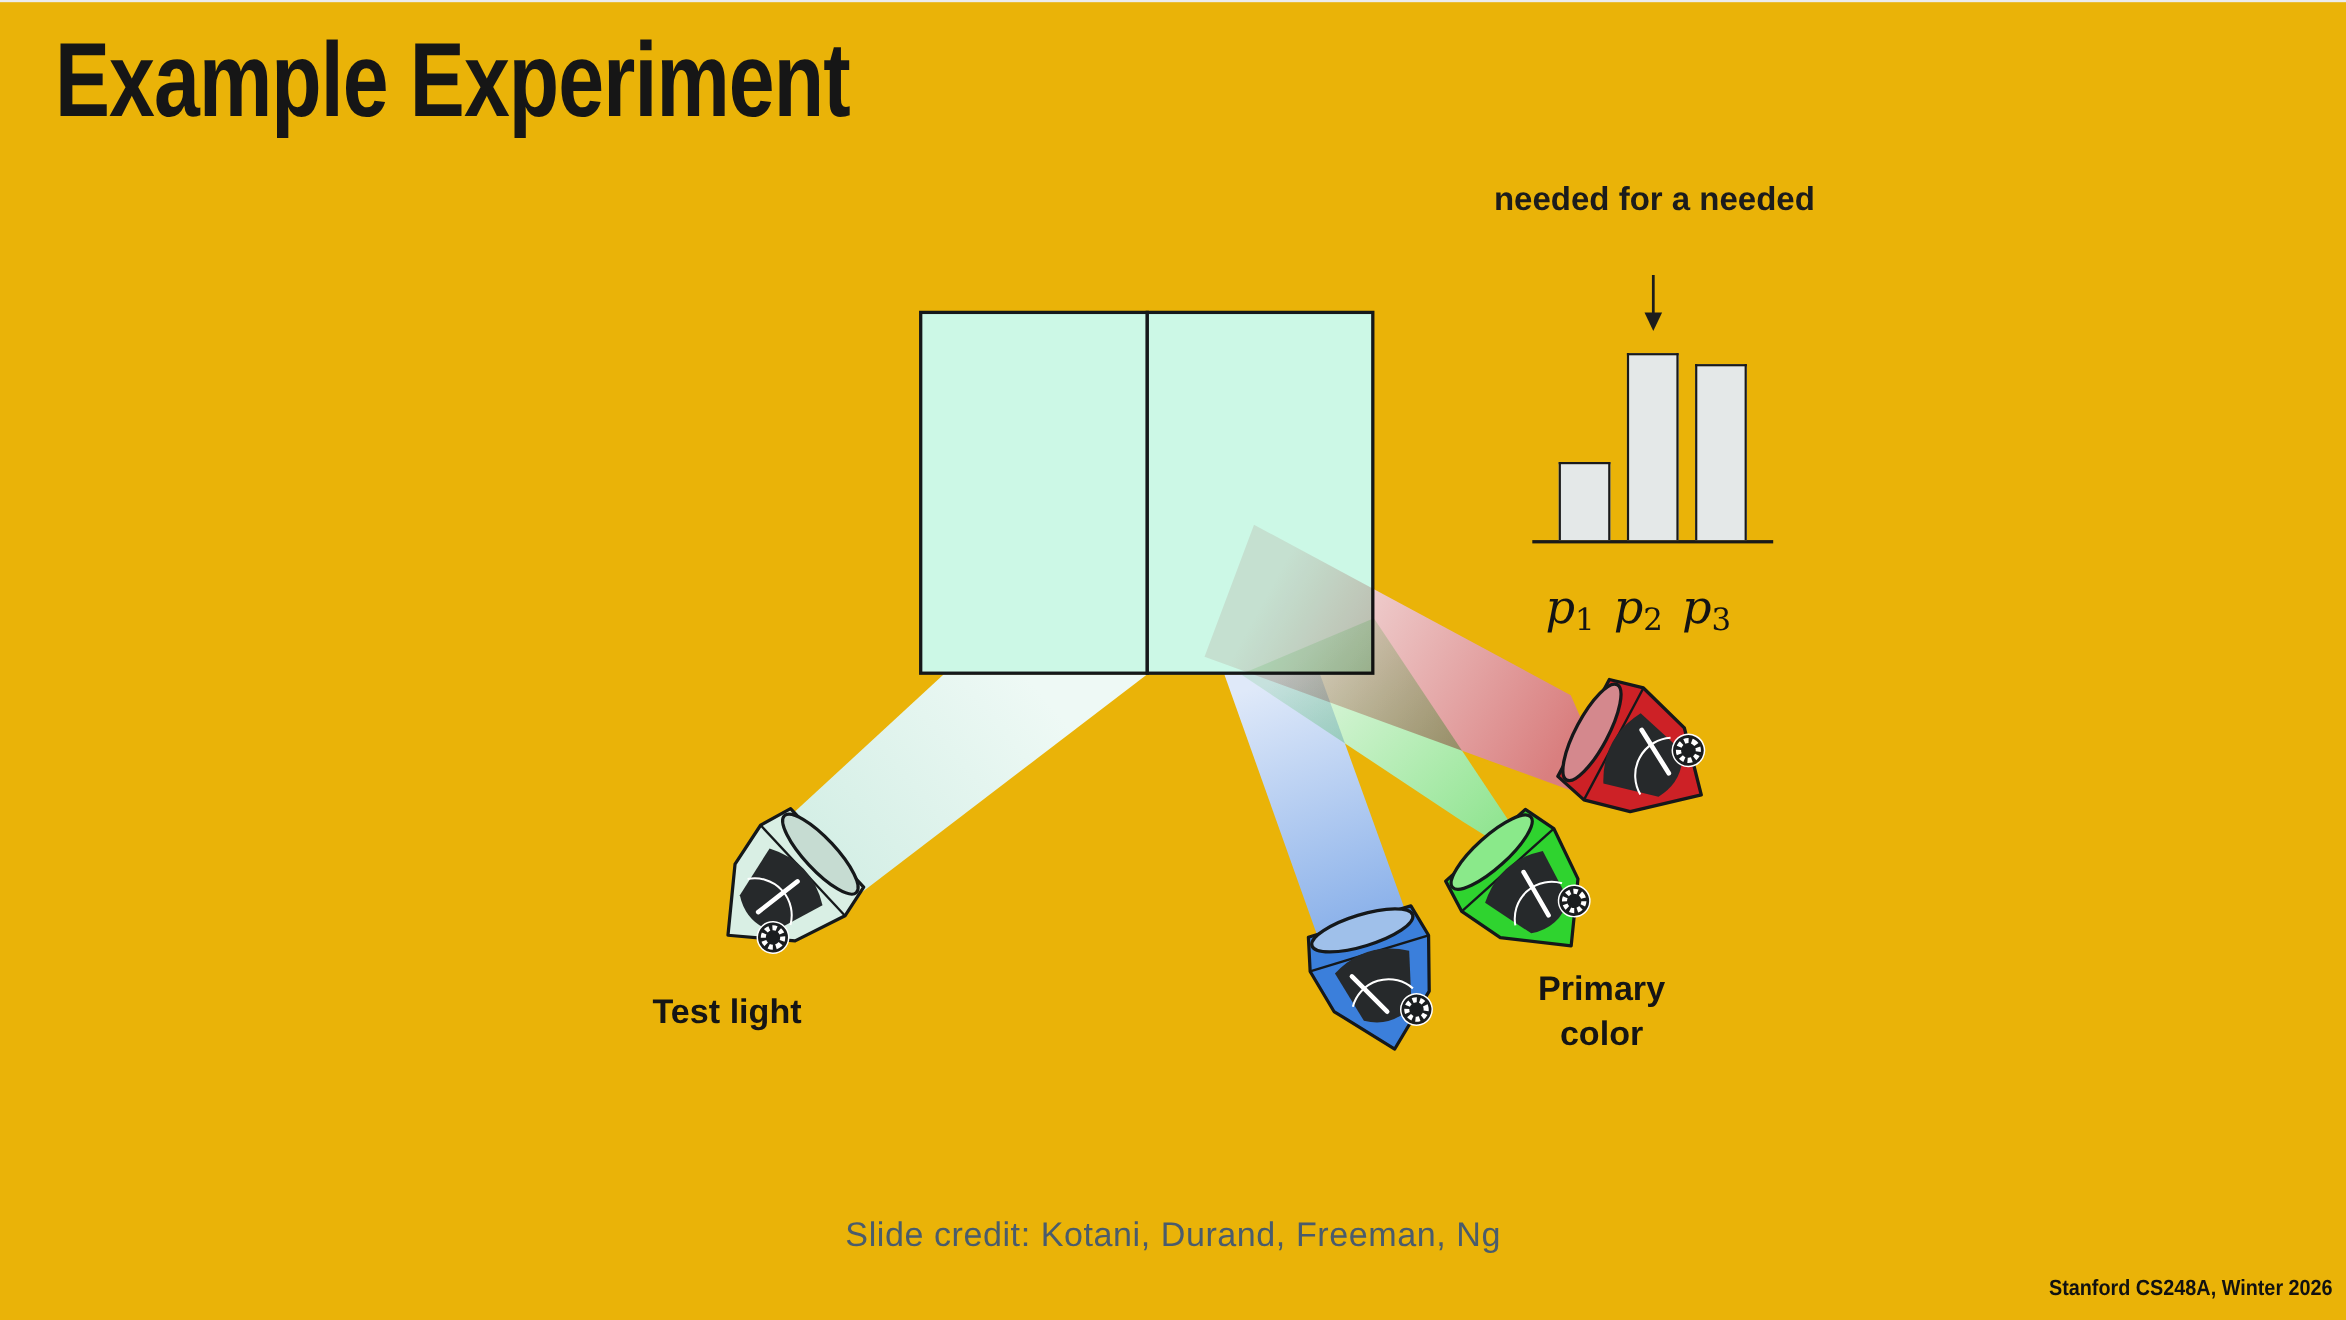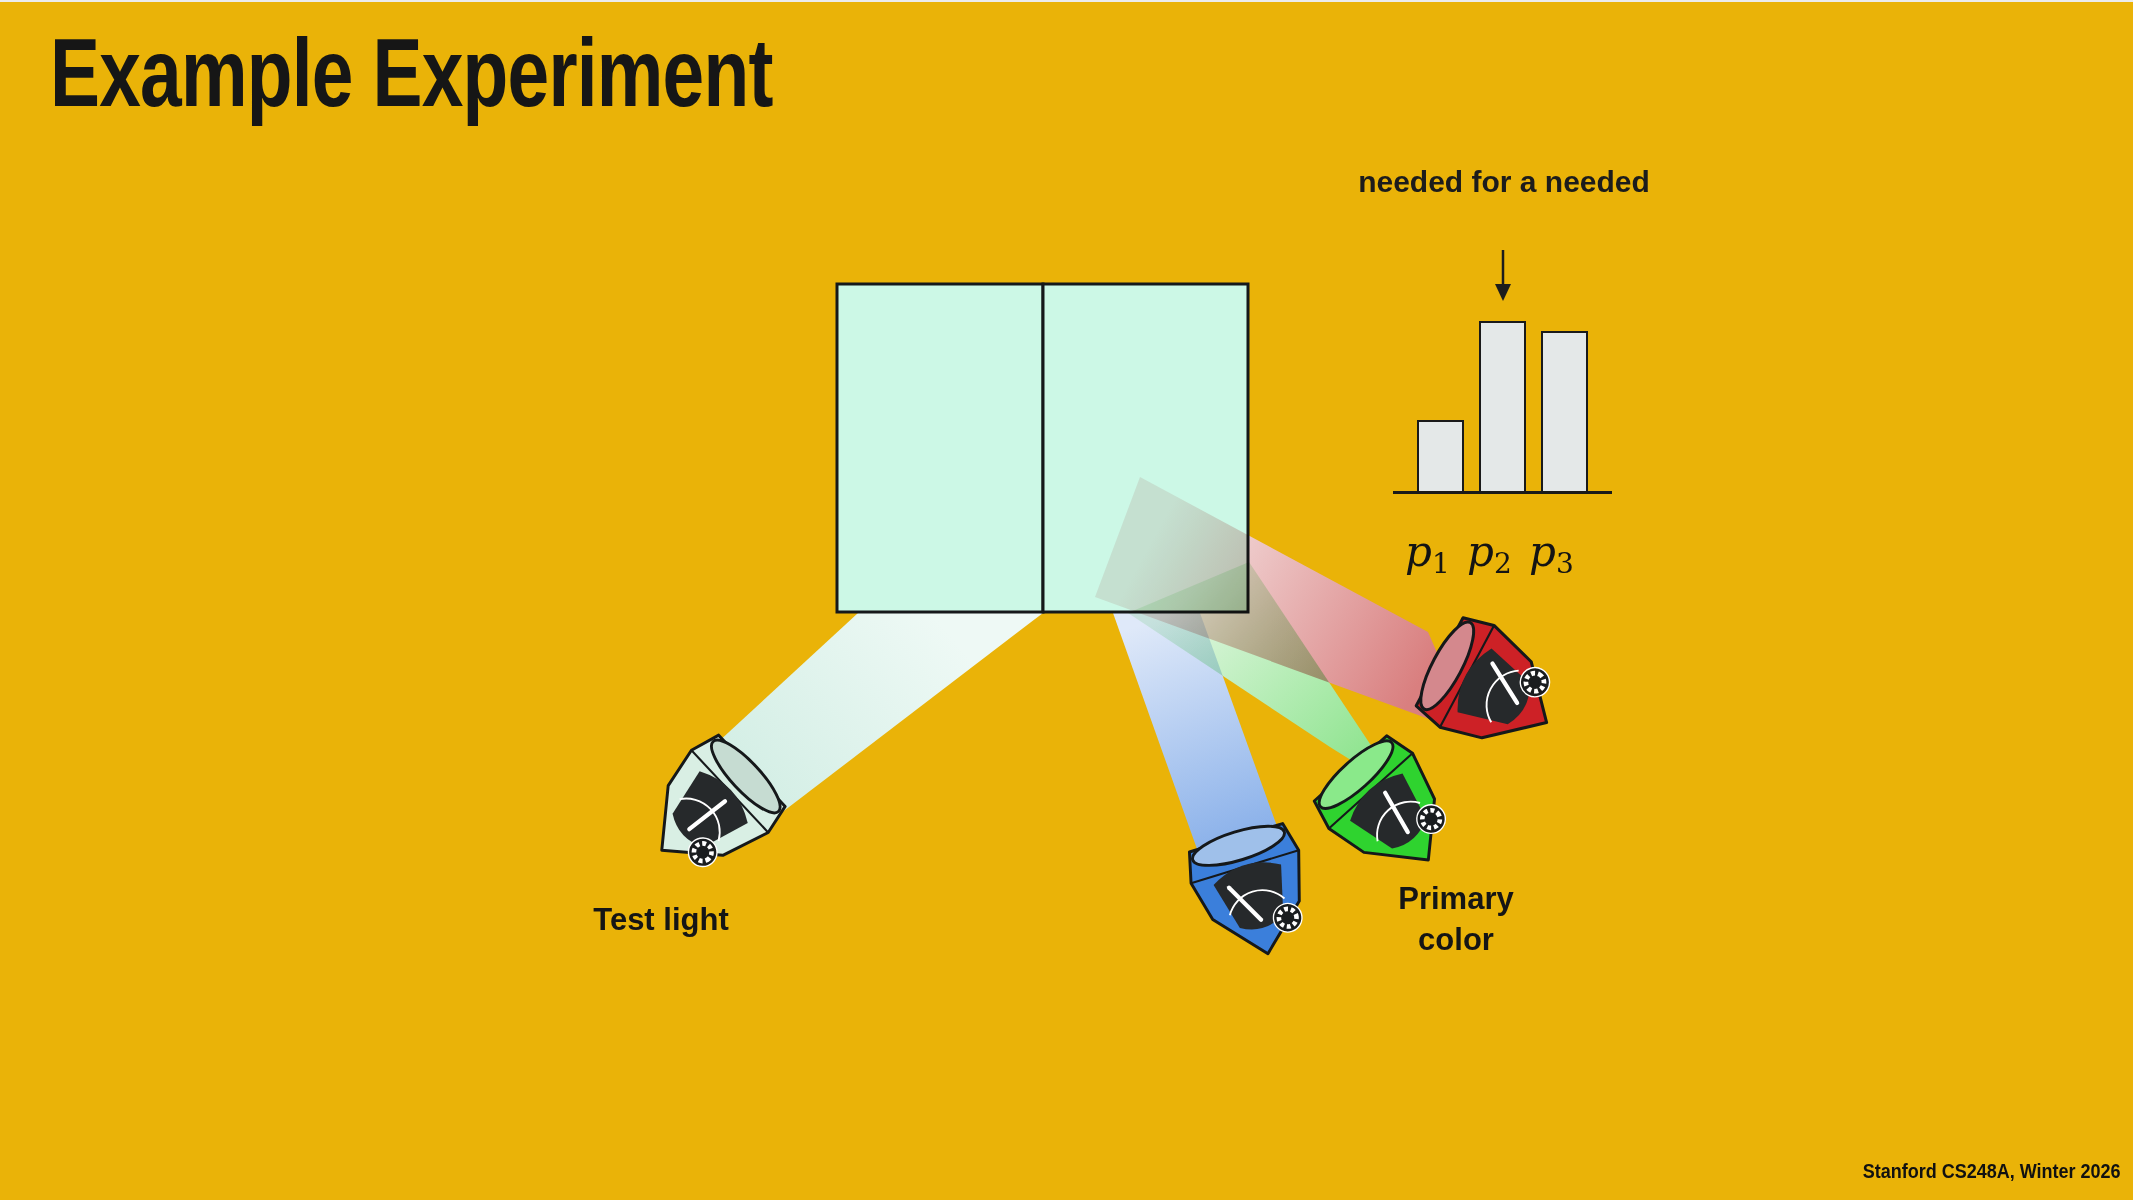--- a/index.html
+++ b/index.html
@@ -177,16 +177,17 @@
       </div>
   </div>
 
   <div class="txt light-label test-label">Test light</div>
 
   <div class="txt light-label primary-label">
     <div>Primary</div>
     <div>color</div>
   </div>
 
+  <div class="txt credit">Slide credit: Kotani, Durand, Freeman, Ng</div>
 
   <div class="txt footer">Stanford CS248A, Winter 2026</div>
 
 </div>
 
 </body></html>

